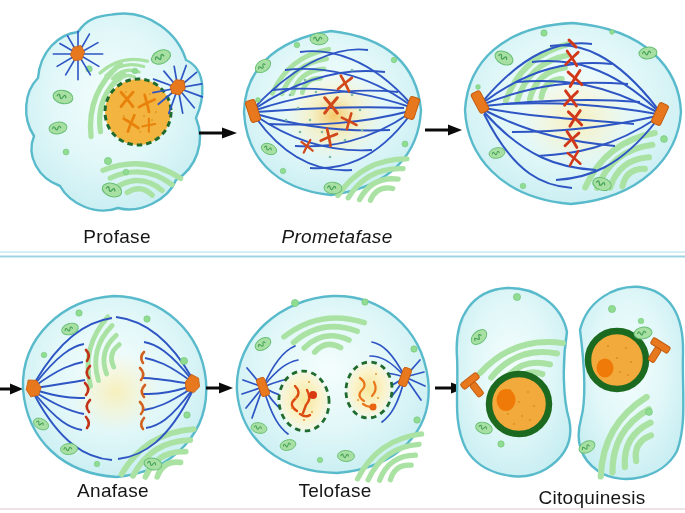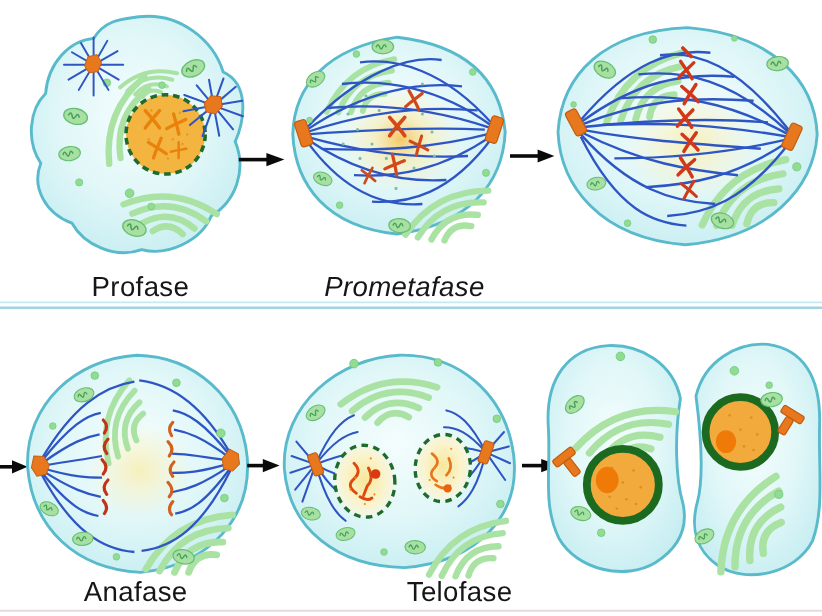--- a/index.html
+++ b/index.html
@@ -4,27 +4,27 @@
 <style>
   html,body{margin:0;padding:0;background:#ffffff;}
   .canvas{
     position:relative;width:685px;height:513px;background:#ffffff;
     overflow:hidden;font-family:"Liberation Sans", sans-serif;
   }
   .canvas svg{position:absolute;left:0;top:0;}
   .stage-label{
     position:absolute;transform:translateX(-50%);
     font-family:"Liberation Sans", sans-serif;
-    font-size:23px;color:#161616;white-space:nowrap;letter-spacing:.3px;
+    font-size:19px;color:#161616;white-space:nowrap;letter-spacing:.3px;
   }
   .lbl-profase{left:117px;top:226px;}
   .lbl-prometafase{left:337px;top:226px;font-style:italic;}
   .lbl-metafase{left:580px;top:226px;}
   .lbl-anafase{left:113px;top:480px;}
-  .lbl-telofase{left:335px;top:480px;margin-left:48px;}
+  .lbl-telofase{left:335px;top:480px;}
   .lbl-citoquinesis{left:592px;top:487px;}
 </style>
 </head>
 <body>
 
 <div class="canvas">
 
 <svg width="685" height="513" viewBox="0 0 685 513">
   <defs>
     <radialGradient id="g-cyto" cx="48%" cy="42%" r="62%">
@@ -474,14 +474,15 @@
     </g>
   </g>
 
   <line x1="0" y1="509" x2="685" y2="509" stroke="#e7d9db" stroke-width="1.6"></line>
 </svg>
 
 <div class="stage-label lbl-profase">Profase</div>
 <div class="stage-label lbl-prometafase">Prometafase</div>
 <div class="stage-label lbl-anafase">Anafase</div>
 <div class="stage-label lbl-telofase">Telofase</div>
+<div class="stage-label lbl-citoquinesis">Citoquinesis</div>
 
 </div>
 
 </body></html>

